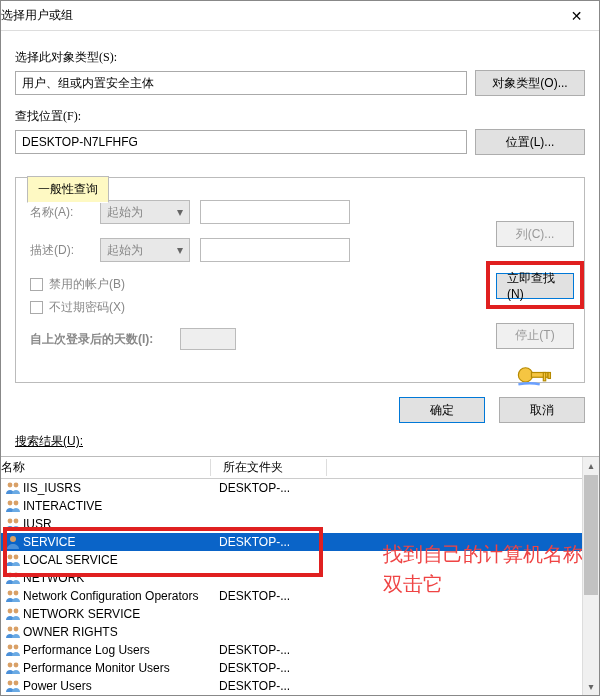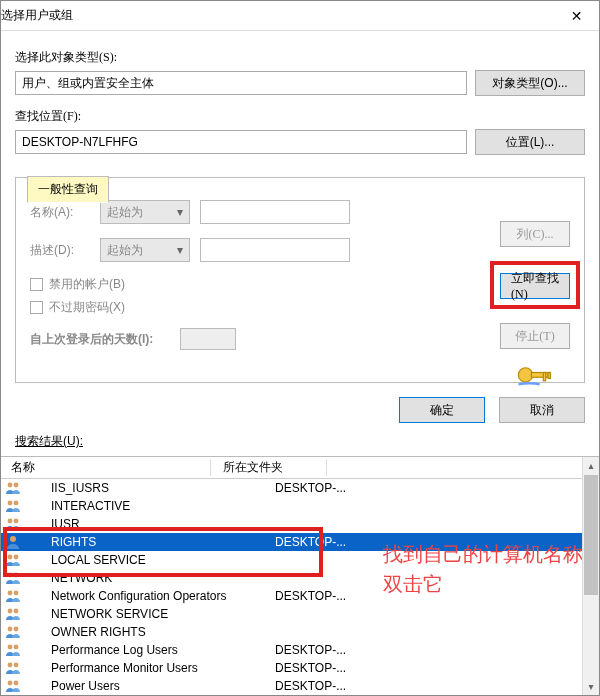--- a/index.html
+++ b/index.html
@@ -19,32 +19,32 @@
   .tabbody { border: 1px solid #bbb; padding: 22px 14px 18px 14px; margin-top: 22px; position: relative; background: #fff; }
   .query-row { display: flex; align-items: center; gap: 10px; margin-bottom: 14px; }
   .qlabel { width: 60px; color: #888; }
   .combo { width: 90px; height: 24px; border: 1px solid #bbb; background: #e8e8e8; display: flex; align-items: center; padding: 0 6px; color: #888; position: relative; }
   .combo .chev { position: absolute; right: 6px; color: #666; }
   .qinput { flex: 1; max-width: 150px; height: 24px; border: 1px solid #bbb; background: #fff; }
   .checkrow { display: flex; align-items: center; gap: 6px; margin: 6px 0; color: #888; }
   .chkbox { width: 13px; height: 13px; border: 1px solid #aaa; background: #fff; }
   .spinner { display:inline-block; width: 56px; height: 22px; border: 1px solid #bbb; background: #eee; }
   .rightcol { position: absolute; right: 16px; top: 190px; width: 96px; display: flex; flex-direction: column; gap: 14px; align-items: center; }
-  .rightcol .btn { width: 70px; min-width: 0; font-family: Liberation Serif, serif; }
+  .rightcol .btn { width: 78px; min-width: 0; }
   .rightcol .btn.disabled2 { color: #999; background: #f0f0f0; }
   .highlight-box { border: 4px solid #e02020; padding: 6px; }
   .keyicon { width: 38px; height: 24px; font-size: 18px; }
   .footer-actions { display: flex; justify-content: flex-end; gap: 14px; padding: 8px 14px 6px 0; }
   .results-label { padding: 4px 14px 6px 14px; text-decoration: underline; }
   .results { flex: 1; border-top: 1px solid #bbb; position: relative; overflow: hidden; }
   .cols { display: flex; border-bottom: 1px solid #ccc; background: #fff; height: 22px; align-items: center; }
-  .col1 { width: 210px; padding-left: 10px; border-right: 1px solid #ddd; }
+  .col1 { width: 210px; padding-left: 0; border-right: 1px solid #ddd; }
   .col2 { width: 110px; padding-left: 6px; border-right: 1px solid #ddd; margin-left: 6px; }
   .list { position: relative; }
-  .item { display: flex; align-items: center; height: 18px; padding-left: 4px; gap: 28px; }
+  .item { display: flex; align-items: center; height: 18px; padding-left: 4px; }
   .item .icon { width: 16px; height: 16px; margin-right: 2px; display: inline-flex; align-items: center; justify-content: center; }
   .item .nm { width: 190px; white-space: nowrap; overflow: hidden; text-overflow: ellipsis; }
   .item .loc { padding-left: 6px; }
   .item.sel { background: #0a64c8; color: #fff; }
   .usericon svg, .grpicon svg { width: 16px; height: 16px; }
   .annotation-box { position: absolute; border: 4px solid #e02020; }
   .annotation-text { position: absolute; color: #ef4444; font-size: 20px; line-height: 1.5; }
   .scrollbar { position: absolute; right: 0; top: 0; bottom: 0; width: 17px; background: #f0f0f0; border-left: 1px solid #ddd; }
   .scrollbar .thumb { position: absolute; left: 1px; right: 1px; top: 18px; height: 120px; background: #c2c2c2; }
   .scrollbar .arr { position: absolute; left: 0; right: 0; height: 17px; text-align: center; font-size: 10px; color: #666; line-height: 17px; }
@@ -179,21 +179,21 @@
           <span class="nm">IUSR</span>
           <span class="loc"></span>
         </div>
         <div class="item sel">
           <span class="icon usericon">
             <svg viewBox="0 0 16 16">
               <circle cx="8" cy="5" r="3" fill="#d9a066"></circle>
               <path d="M2 15c0-3 3-5 6-5s6 2 6 5" fill="#4a90d9"></path>
             </svg>
           </span>
-          <span class="nm">RIGHTS</span>
+          <span class="nm">SERVICE</span>
           <span class="loc">DESKTOP-...</span>
         </div>
         <div class="item">
           <span class="icon grpicon">
             <svg viewBox="0 0 16 16">
               <circle cx="5" cy="5" r="2.4" fill="#d9a066"></circle>
               <circle cx="11" cy="5" r="2.4" fill="#d9a066"></circle>
               <path d="M1 14c0-2.5 2-4 4-4s4 1.5 4 4" fill="#4a90d9"></path>
               <path d="M7 14c0-2.5 2-4 4-4s4 1.5 4 4" fill="#6aaae4"></path>
             </svg>

